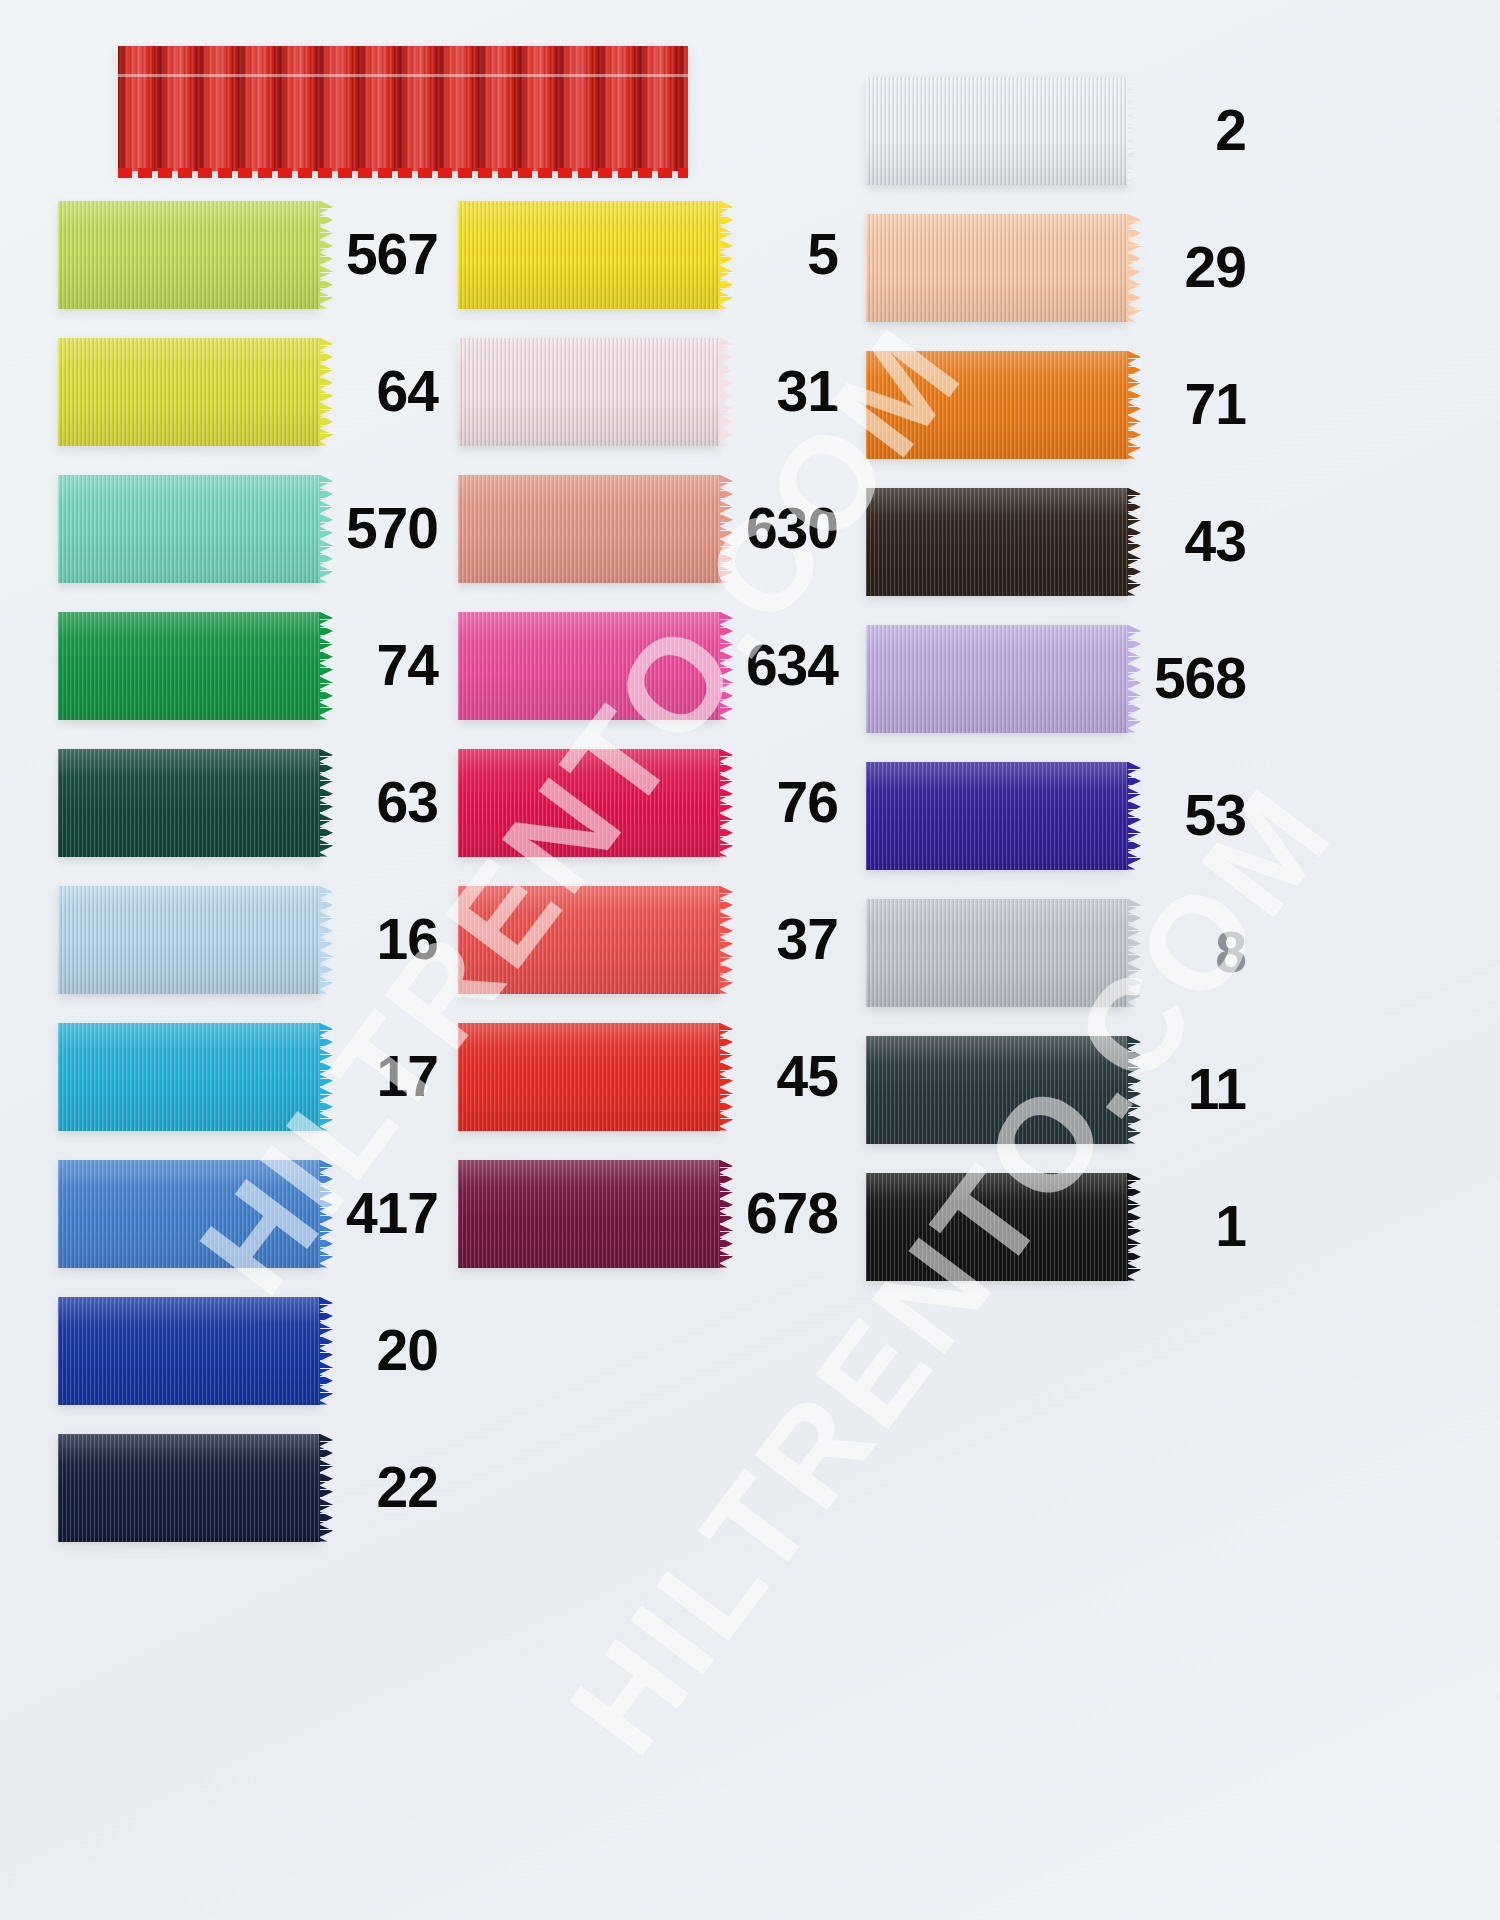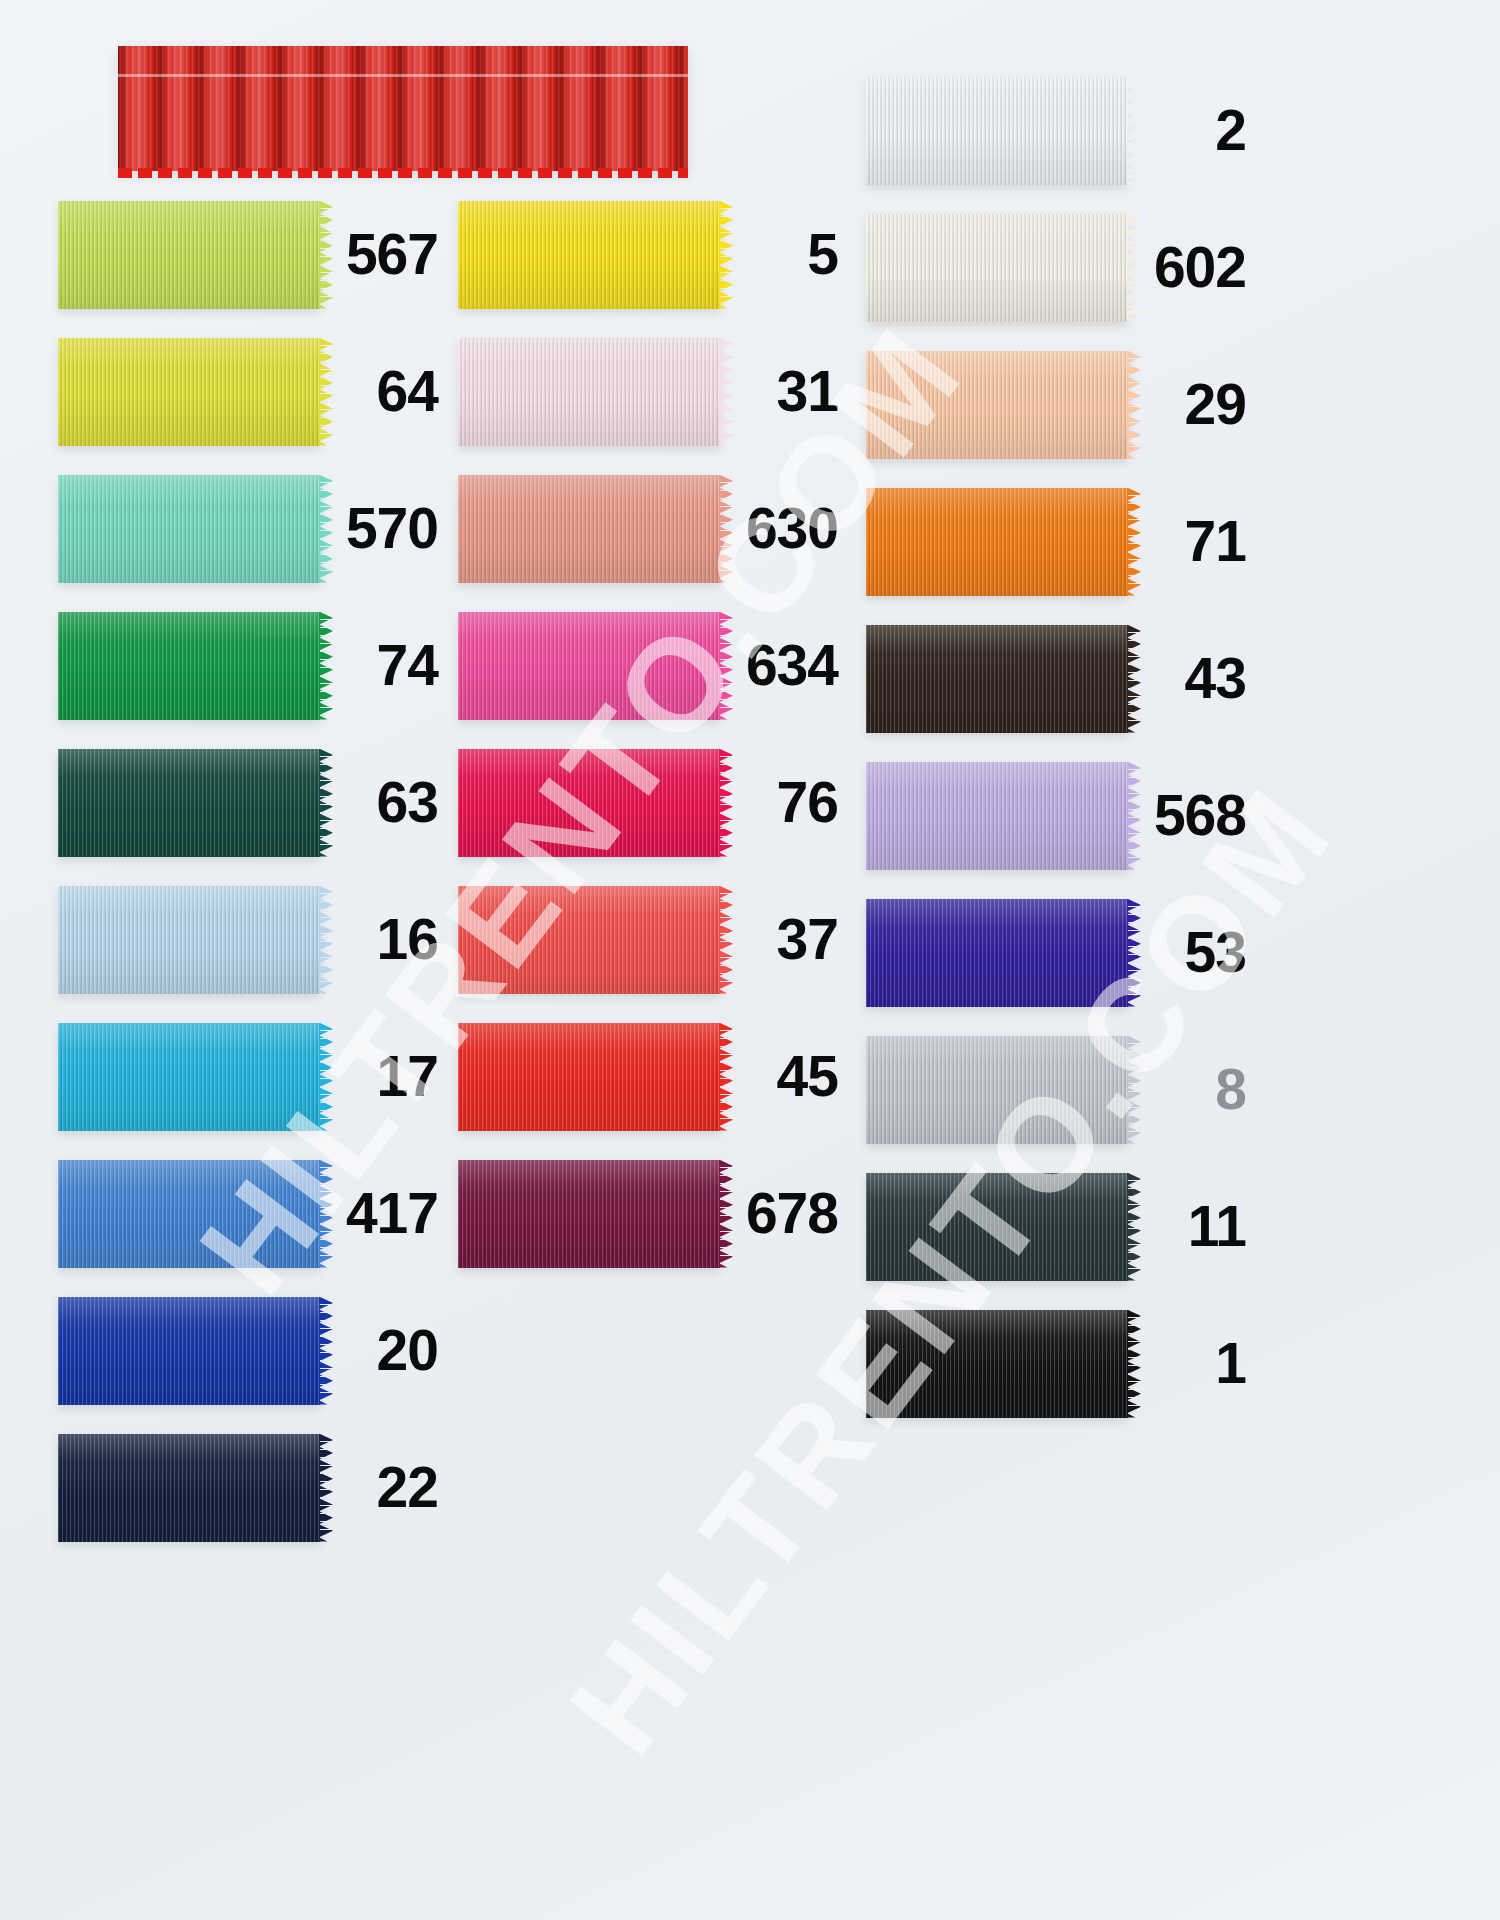--- a/index.html
+++ b/index.html
@@ -302,28 +302,20 @@
 <div id="col-3" class="column">
     <div class="swatch-row">
       <div class="swatch" style="background: rgb(237, 241, 246);">
         <div class="fabric"></div>
         <div class="sheen"></div>
         <div class="pinked" style="background: rgb(237, 241, 246); mask-image: repeating-linear-gradient(rgb(0, 0, 0) 0px, rgb(0, 0, 0) 7px, transparent 7px, transparent 8px); clip-path: polygon(0px 0px, 100% 6%, 0px 12%, 100% 18%, 0px 24%, 100% 30%, 0px 36%, 100% 42%, 0px 48%, 100% 54%, 0px 60%, 100% 66%, 0px 72%, 100% 78%, 0px 84%, 100% 90%, 0px 96%, 60% 100%, 0px 100%);"></div>
       </div>
       <div class="code">2</div>
     </div>
     <div class="swatch-row">
-      <div class="swatch" style="background: rgb(242, 239, 229);">
-        <div class="fabric"></div>
-        <div class="sheen"></div>
-        <div class="pinked" style="background: rgb(242, 239, 229); mask-image: repeating-linear-gradient(rgb(0, 0, 0) 0px, rgb(0, 0, 0) 7px, transparent 7px, transparent 8px); clip-path: polygon(0px 0px, 100% 6%, 0px 12%, 100% 18%, 0px 24%, 100% 30%, 0px 36%, 100% 42%, 0px 48%, 100% 54%, 0px 60%, 100% 66%, 0px 72%, 100% 78%, 0px 84%, 100% 90%, 0px 96%, 60% 100%, 0px 100%);"></div>
-      </div>
-      <div class="code">602</div>
-    </div>
-    <div class="swatch-row">
       <div class="swatch" style="background: rgb(250, 201, 167);">
         <div class="fabric"></div>
         <div class="sheen"></div>
         <div class="pinked" style="background: rgb(250, 201, 167); mask-image: repeating-linear-gradient(rgb(0, 0, 0) 0px, rgb(0, 0, 0) 7px, transparent 7px, transparent 8px); clip-path: polygon(0px 0px, 100% 6%, 0px 12%, 100% 18%, 0px 24%, 100% 30%, 0px 36%, 100% 42%, 0px 48%, 100% 54%, 0px 60%, 100% 66%, 0px 72%, 100% 78%, 0px 84%, 100% 90%, 0px 96%, 60% 100%, 0px 100%);"></div>
       </div>
       <div class="code">29</div>
     </div>
     <div class="swatch-row">
       <div class="swatch" style="background: rgb(240, 124, 21);">
         <div class="fabric"></div>

